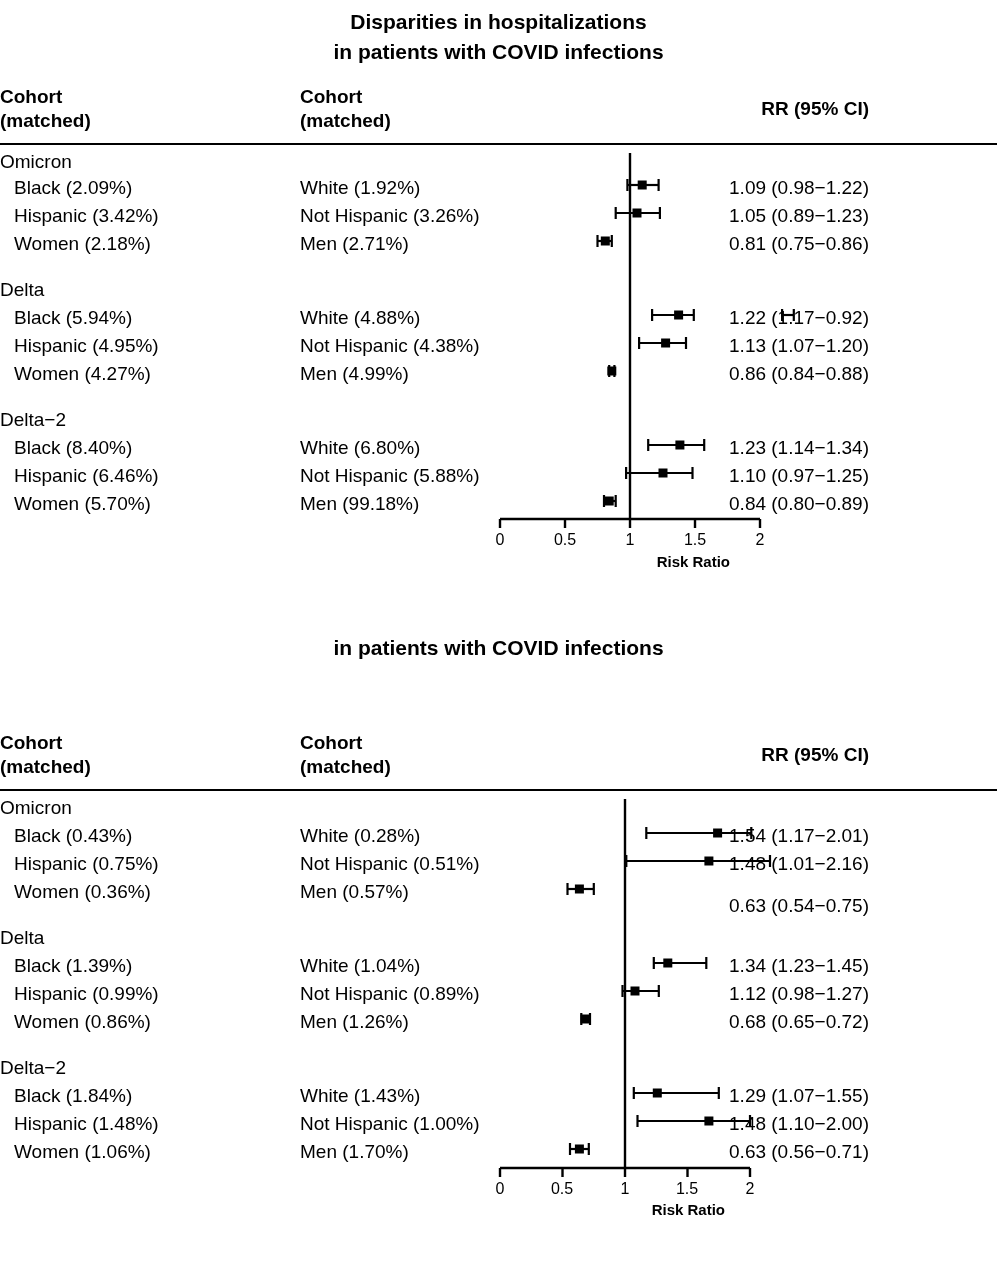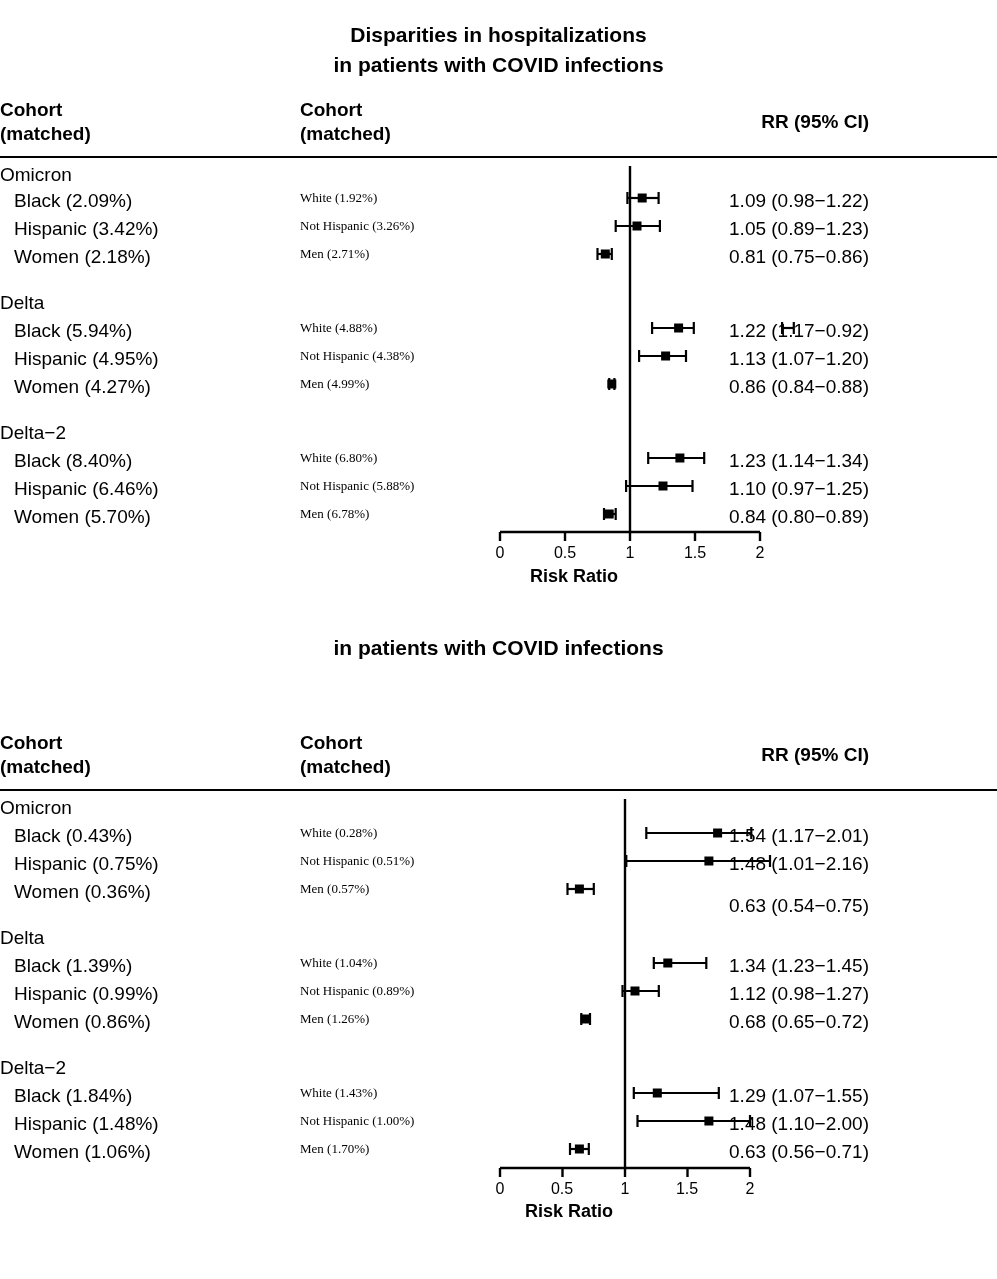--- a/index.html
+++ b/index.html
@@ -58,24 +58,23 @@
     left: 0px;
   }
   .row-c1 {
     position: absolute;
     font-size: 19px;
     white-space: pre;
     left: 14px;
   }
   .row-c2 {
     position: absolute;
-    font-size: 13px;
+    font-size: 19px;
     white-space: pre;
     left: 300px;
-    font-family: Liberation Serif, serif;
   }
   .row-rr {
     position: absolute;
     font-size: 19px;
     white-space: pre;
     right: 5px;
     text-align: right;
   }
 
   .axis-svg {
@@ -86,31 +85,31 @@
   }
   .tick-label {
     position: absolute;
     font-size: 16px;
     text-align: center;
     width: 40px;
   }
   .axis-title {
     position: absolute;
     font-weight: bold;
-    font-size: 18px;
-    text-align: left;
+    font-size: 15px;
+    text-align: right;
     width: 200px;
   }
 </style>
 </head>
 <body>
 
 <div class="panel" style="height:625px;">
 
-  <div class="title" style="padding-top:20px;">
+  <div class="title" style="padding-top:7px;">
     <div>Disparities in hospitalizations</div>
     <div>in patients with COVID infections</div>
   </div>
 
   <div class="plot-wrap" style="height:510px;">
 
     <div class="hdr hdr-c1" style="top:18px;">Cohort</div>
     <div class="hdr hdr-c1" style="top:42px;">(matched)</div>
     <div class="hdr hdr-c2" style="top:18px;">Cohort</div>
     <div class="hdr hdr-c2" style="top:42px;">(matched)</div>
@@ -147,21 +146,21 @@
     <div class="grp-label" style="top:342px;">Delta−2</div>
     <div class="row-c1" style="top:370px;">Black (8.40%)</div>
     <div class="row-c2" style="top:370px;">White (6.80%)</div>
     <div class="row-rr" style="top:370px;">1.23 (1.14−1.34)</div>
 
     <div class="row-c1" style="top:398px;">Hispanic (6.46%)</div>
     <div class="row-c2" style="top:398px;">Not Hispanic (5.88%)</div>
     <div class="row-rr" style="top:398px;">1.10 (0.97−1.25)</div>
 
     <div class="row-c1" style="top:426px;">Women (5.70%)</div>
-    <div class="row-c2" style="top:426px;">Men (6.78%)</div>
+    <div class="row-c2" style="top:426px;">Men (99.18%)</div>
     <div class="row-rr" style="top:426px;">0.84 (0.80−0.89)</div>
 
     <svg class="axis-svg" width="997" height="510">
 
       <line x1="630" y1="86" x2="630" y2="452" stroke="#000" stroke-width="2.4"></line>
 
       <line x1="500" y1="452" x2="760" y2="452" stroke="#000" stroke-width="2.4"></line>
       <line x1="500" y1="452" x2="500" y2="461" stroke="#000" stroke-width="2.4"></line>
       <line x1="565" y1="452" x2="565" y2="461" stroke="#000" stroke-width="2.4"></line>
       <line x1="630" y1="452" x2="630" y2="461" stroke="#000" stroke-width="2.4"></line>

